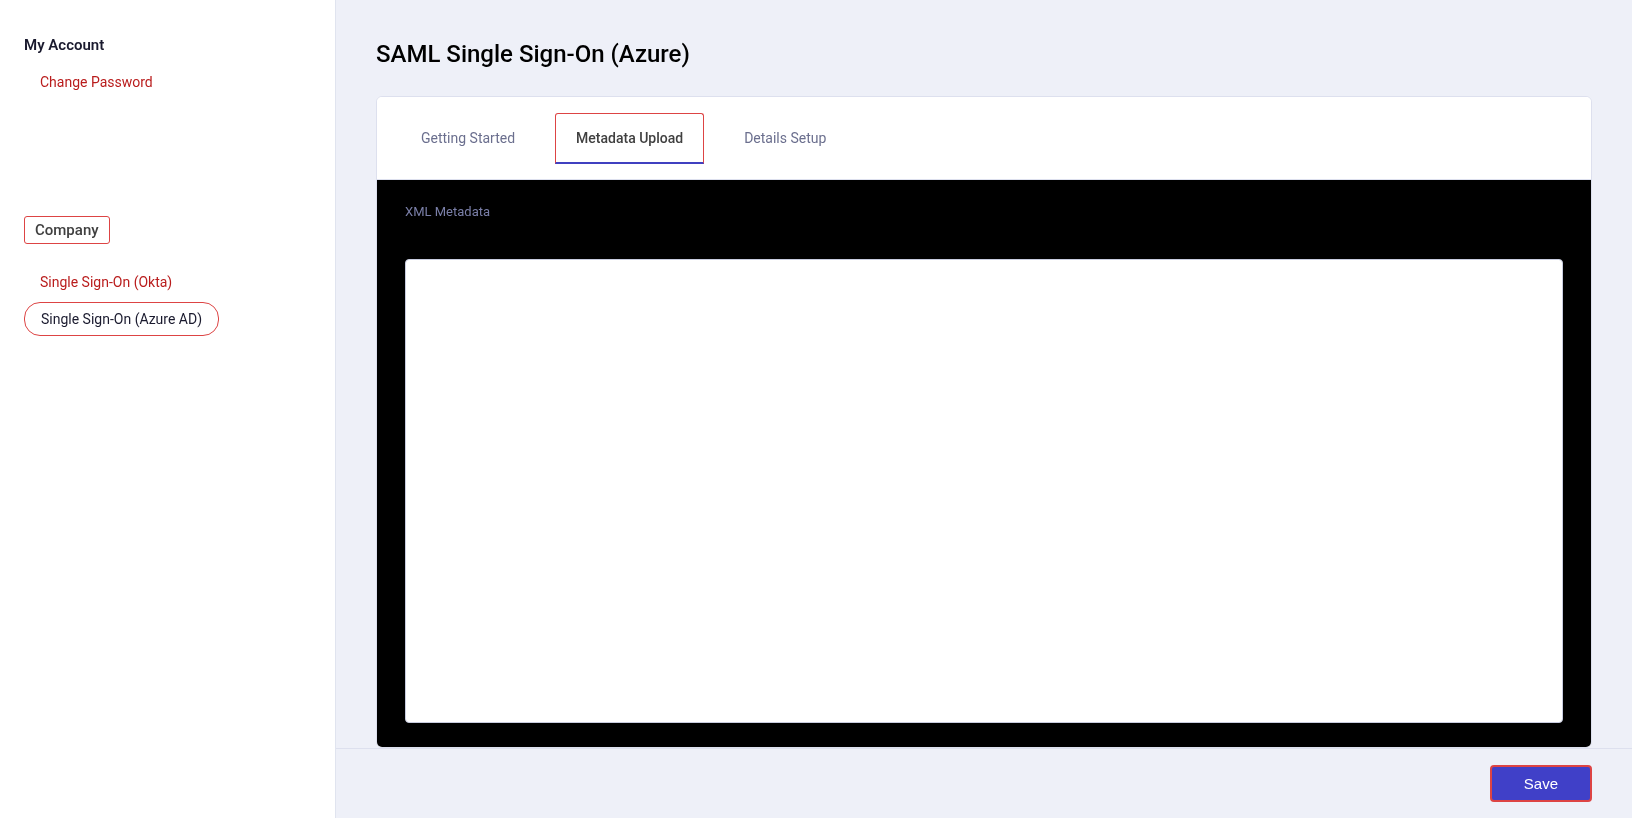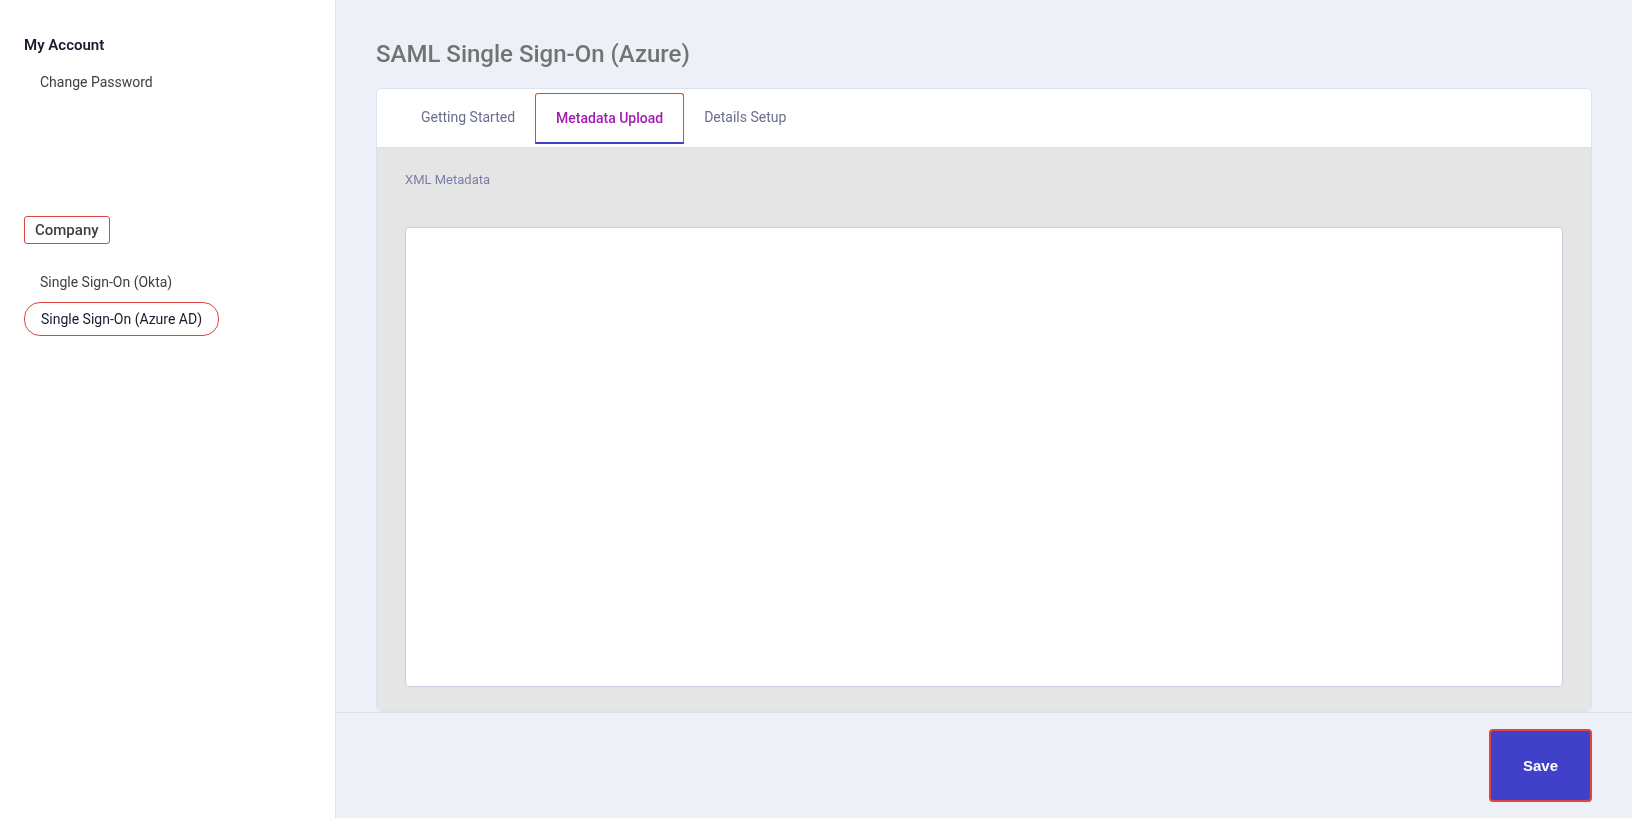--- a/index.html
+++ b/index.html
@@ -27,21 +27,21 @@
     .sidebar-section-title {
       font-size: 15px;
       font-weight: 600;
       color: #1a1a2e;
       margin-bottom: 12px;
       margin-top: 0;
     }
 
     .sidebar-item {
       font-size: 14px;
-      color: #404040;
+      color: #b91c1c;
       padding: 8px 16px;
       cursor: pointer;
       border-radius: 4px;
       margin-bottom: 2px;
     }
 
     .sidebar-group {
       margin-bottom: 24px;
     }
 
@@ -84,67 +84,68 @@
     .main-content {
       flex: 1;
       padding: 40px 40px 0 40px;
       display: flex;
       flex-direction: column;
     }
 
     .page-title {
       font-size: 24px;
       font-weight: 500;
-      color: #737373;
-      margin-bottom: 20px;
+      color: #000000;
+      margin-bottom: 28px;
     }
 
     
     .card {
       background: #ffffff;
       border-radius: 6px;
       border: 1px solid #dde0ee;
       flex: 1;
       display: flex;
       flex-direction: column;
       overflow: hidden;
     }
 
     
     .tabs {
       display: flex;
-      align-items: flex-start;
+      align-items: center;
       border-bottom: 1px solid #dde0ee;
-      padding: 4px 24px;
-      background: #ffffff;
+      padding: 16px 24px;
+      background: #ffffff;
+      gap: 20px;
     }
 
     .tab {
       font-size: 14px;
       color: #6b6f8e;
       padding: 16px 20px;
       cursor: pointer;
       border-bottom: 2px solid transparent;
       margin-bottom: -1px;
     }
 
     .tab.active {
-      color: #a21caf;
+      color: #404040;
       border-bottom: 2px solid #4040c0;
       font-weight: 500;
       border: 1.5px solid #d44;
       border-bottom: 2px solid #4040c0;
       border-radius: 3px 3px 0 0;
     }
 
     
     .card-body {
       flex: 1;
       padding: 24px 28px;
-      background: #e5e5e5;
+      background: #000000;
       display: flex;
       flex-direction: column;
       gap: 32px;
     }
 
     .field-label {
       font-size: 13px;
       color: #7a7fa8;
       margin-bottom: 8px;
     }
@@ -169,23 +170,23 @@
       padding: 16px 40px;
       background: #eef0f8;
       border-top: 1px solid #dde0ee;
     }
 
     .save-button {
       background: #4040c8;
       color: #ffffff;
       border: 2px solid #d44;
       border-radius: 4px;
-      padding: 26px 32px;
+      padding: 8px 32px;
       font-size: 15px;
-      font-weight: 700;
+      font-weight: 400;
       cursor: pointer;
       outline: none;
     }
   </style>
 </head>
 <body>
 
 <div class="sidebar">
 
   <div class="sidebar-group">

